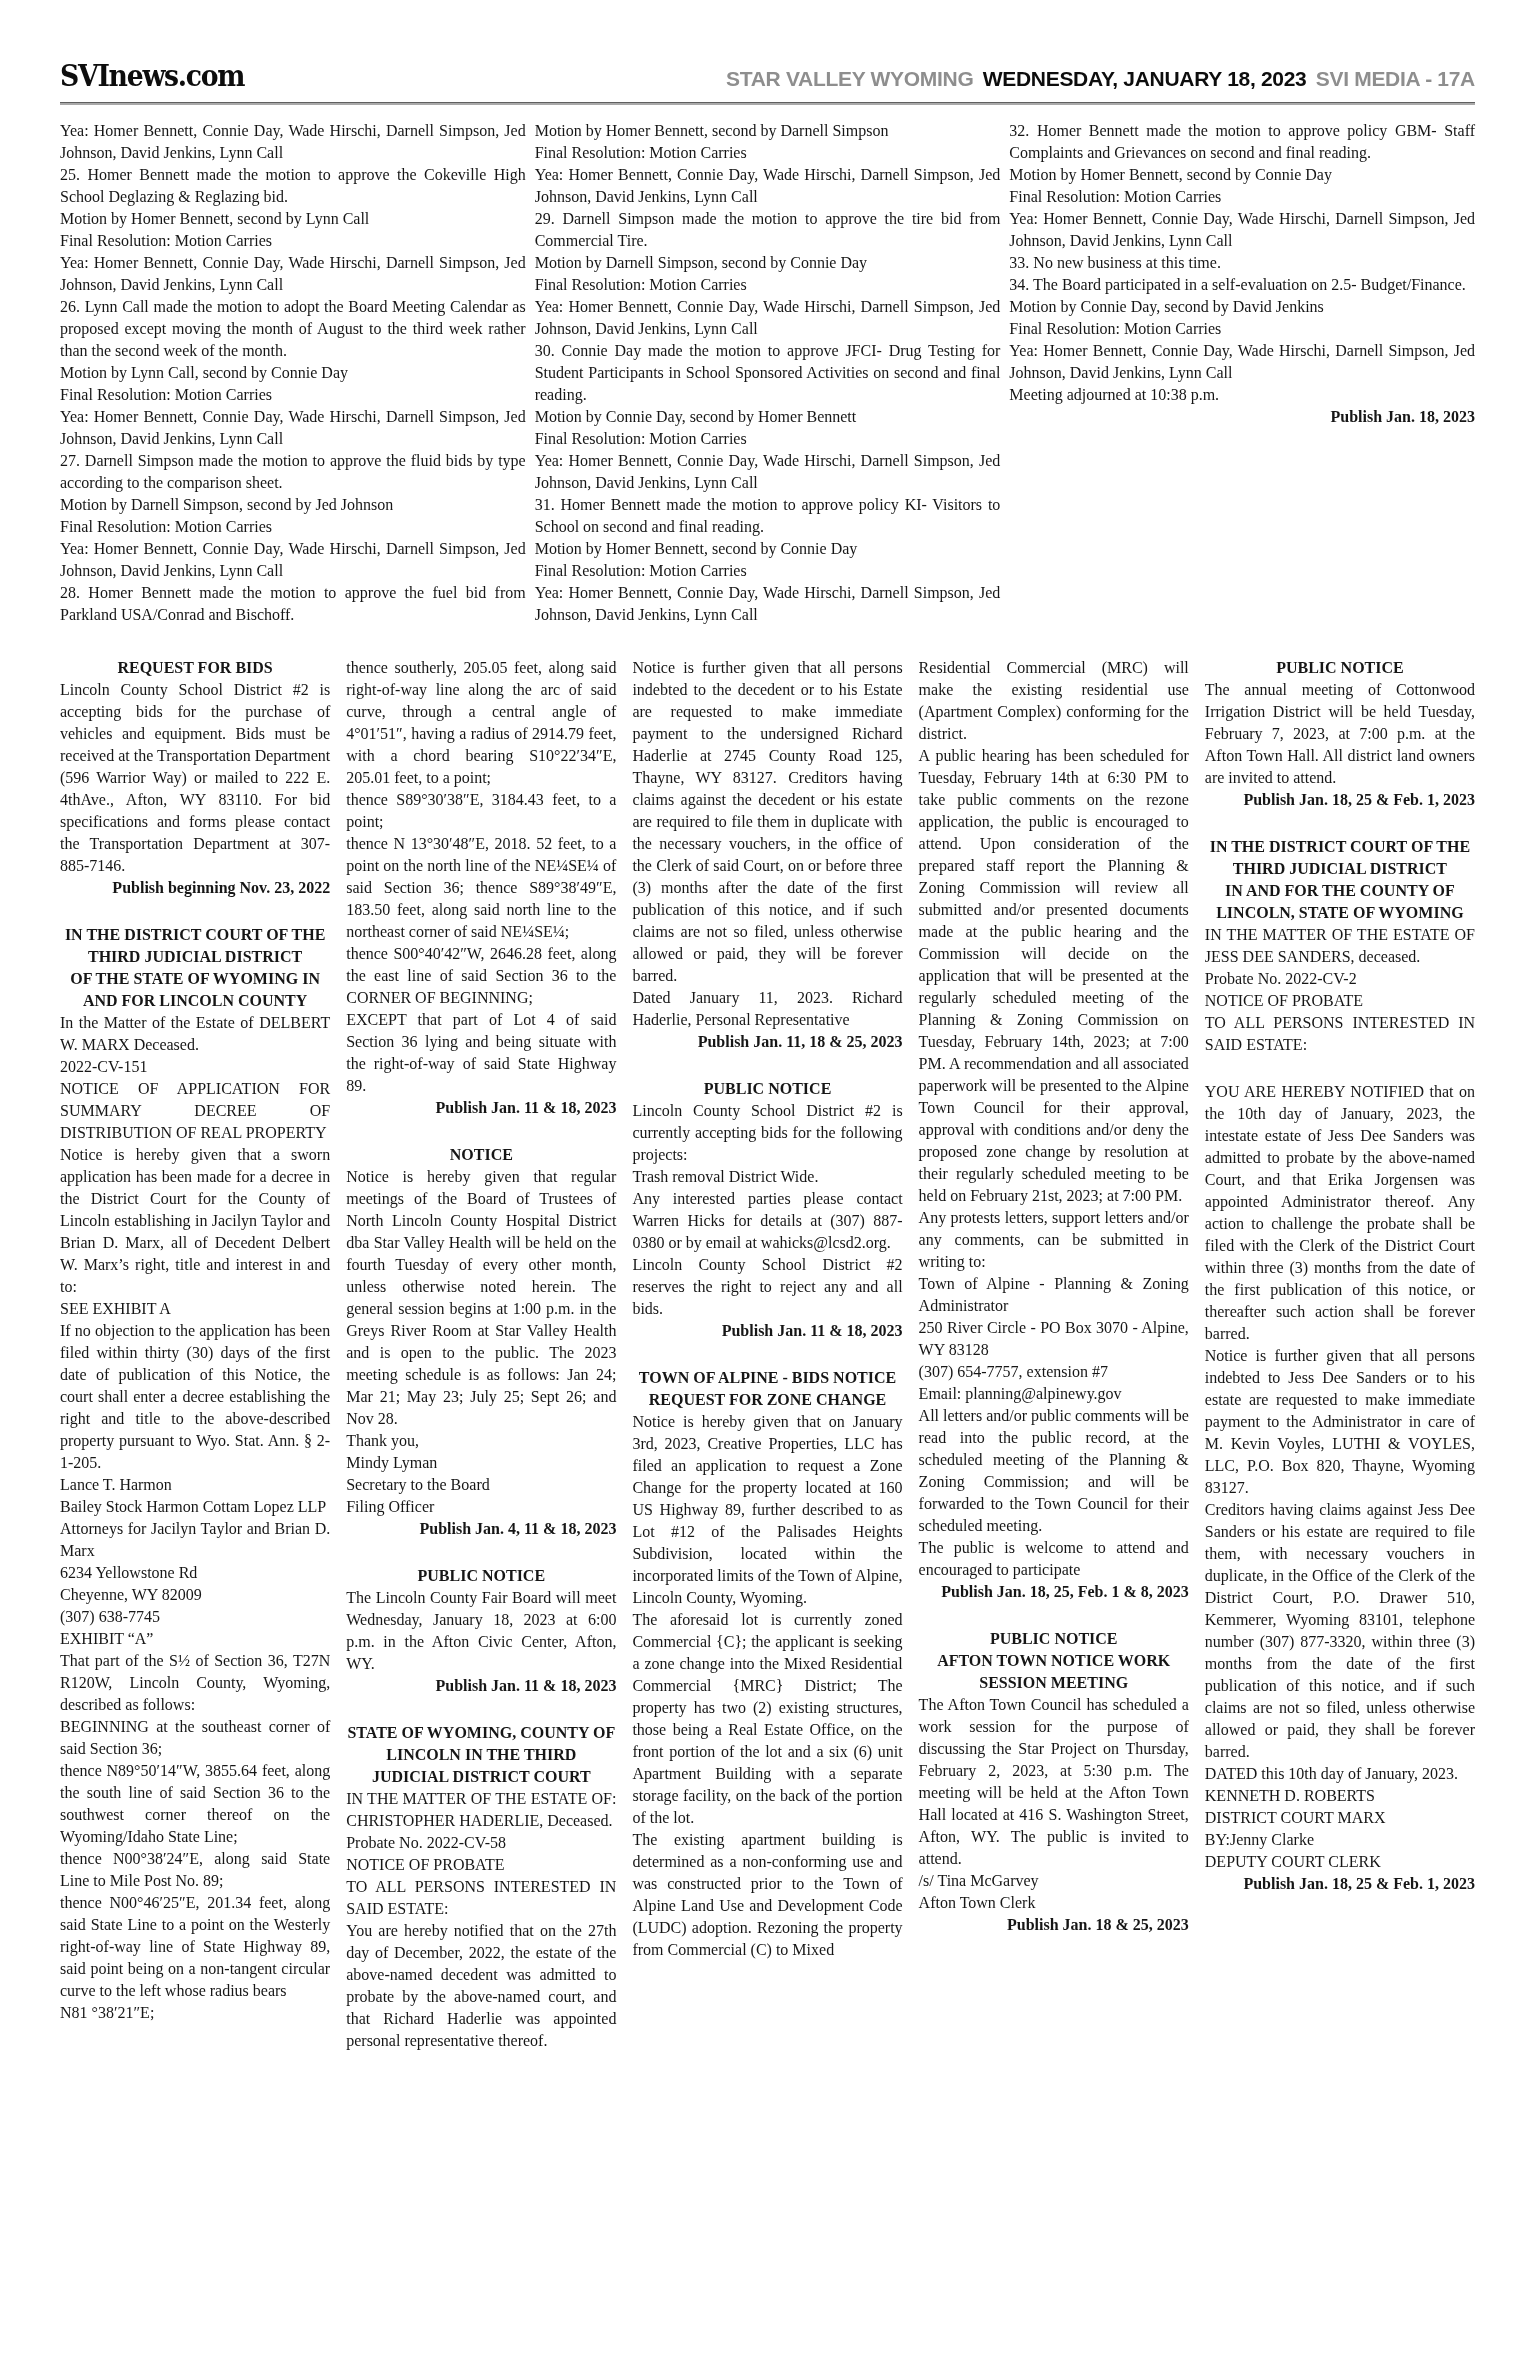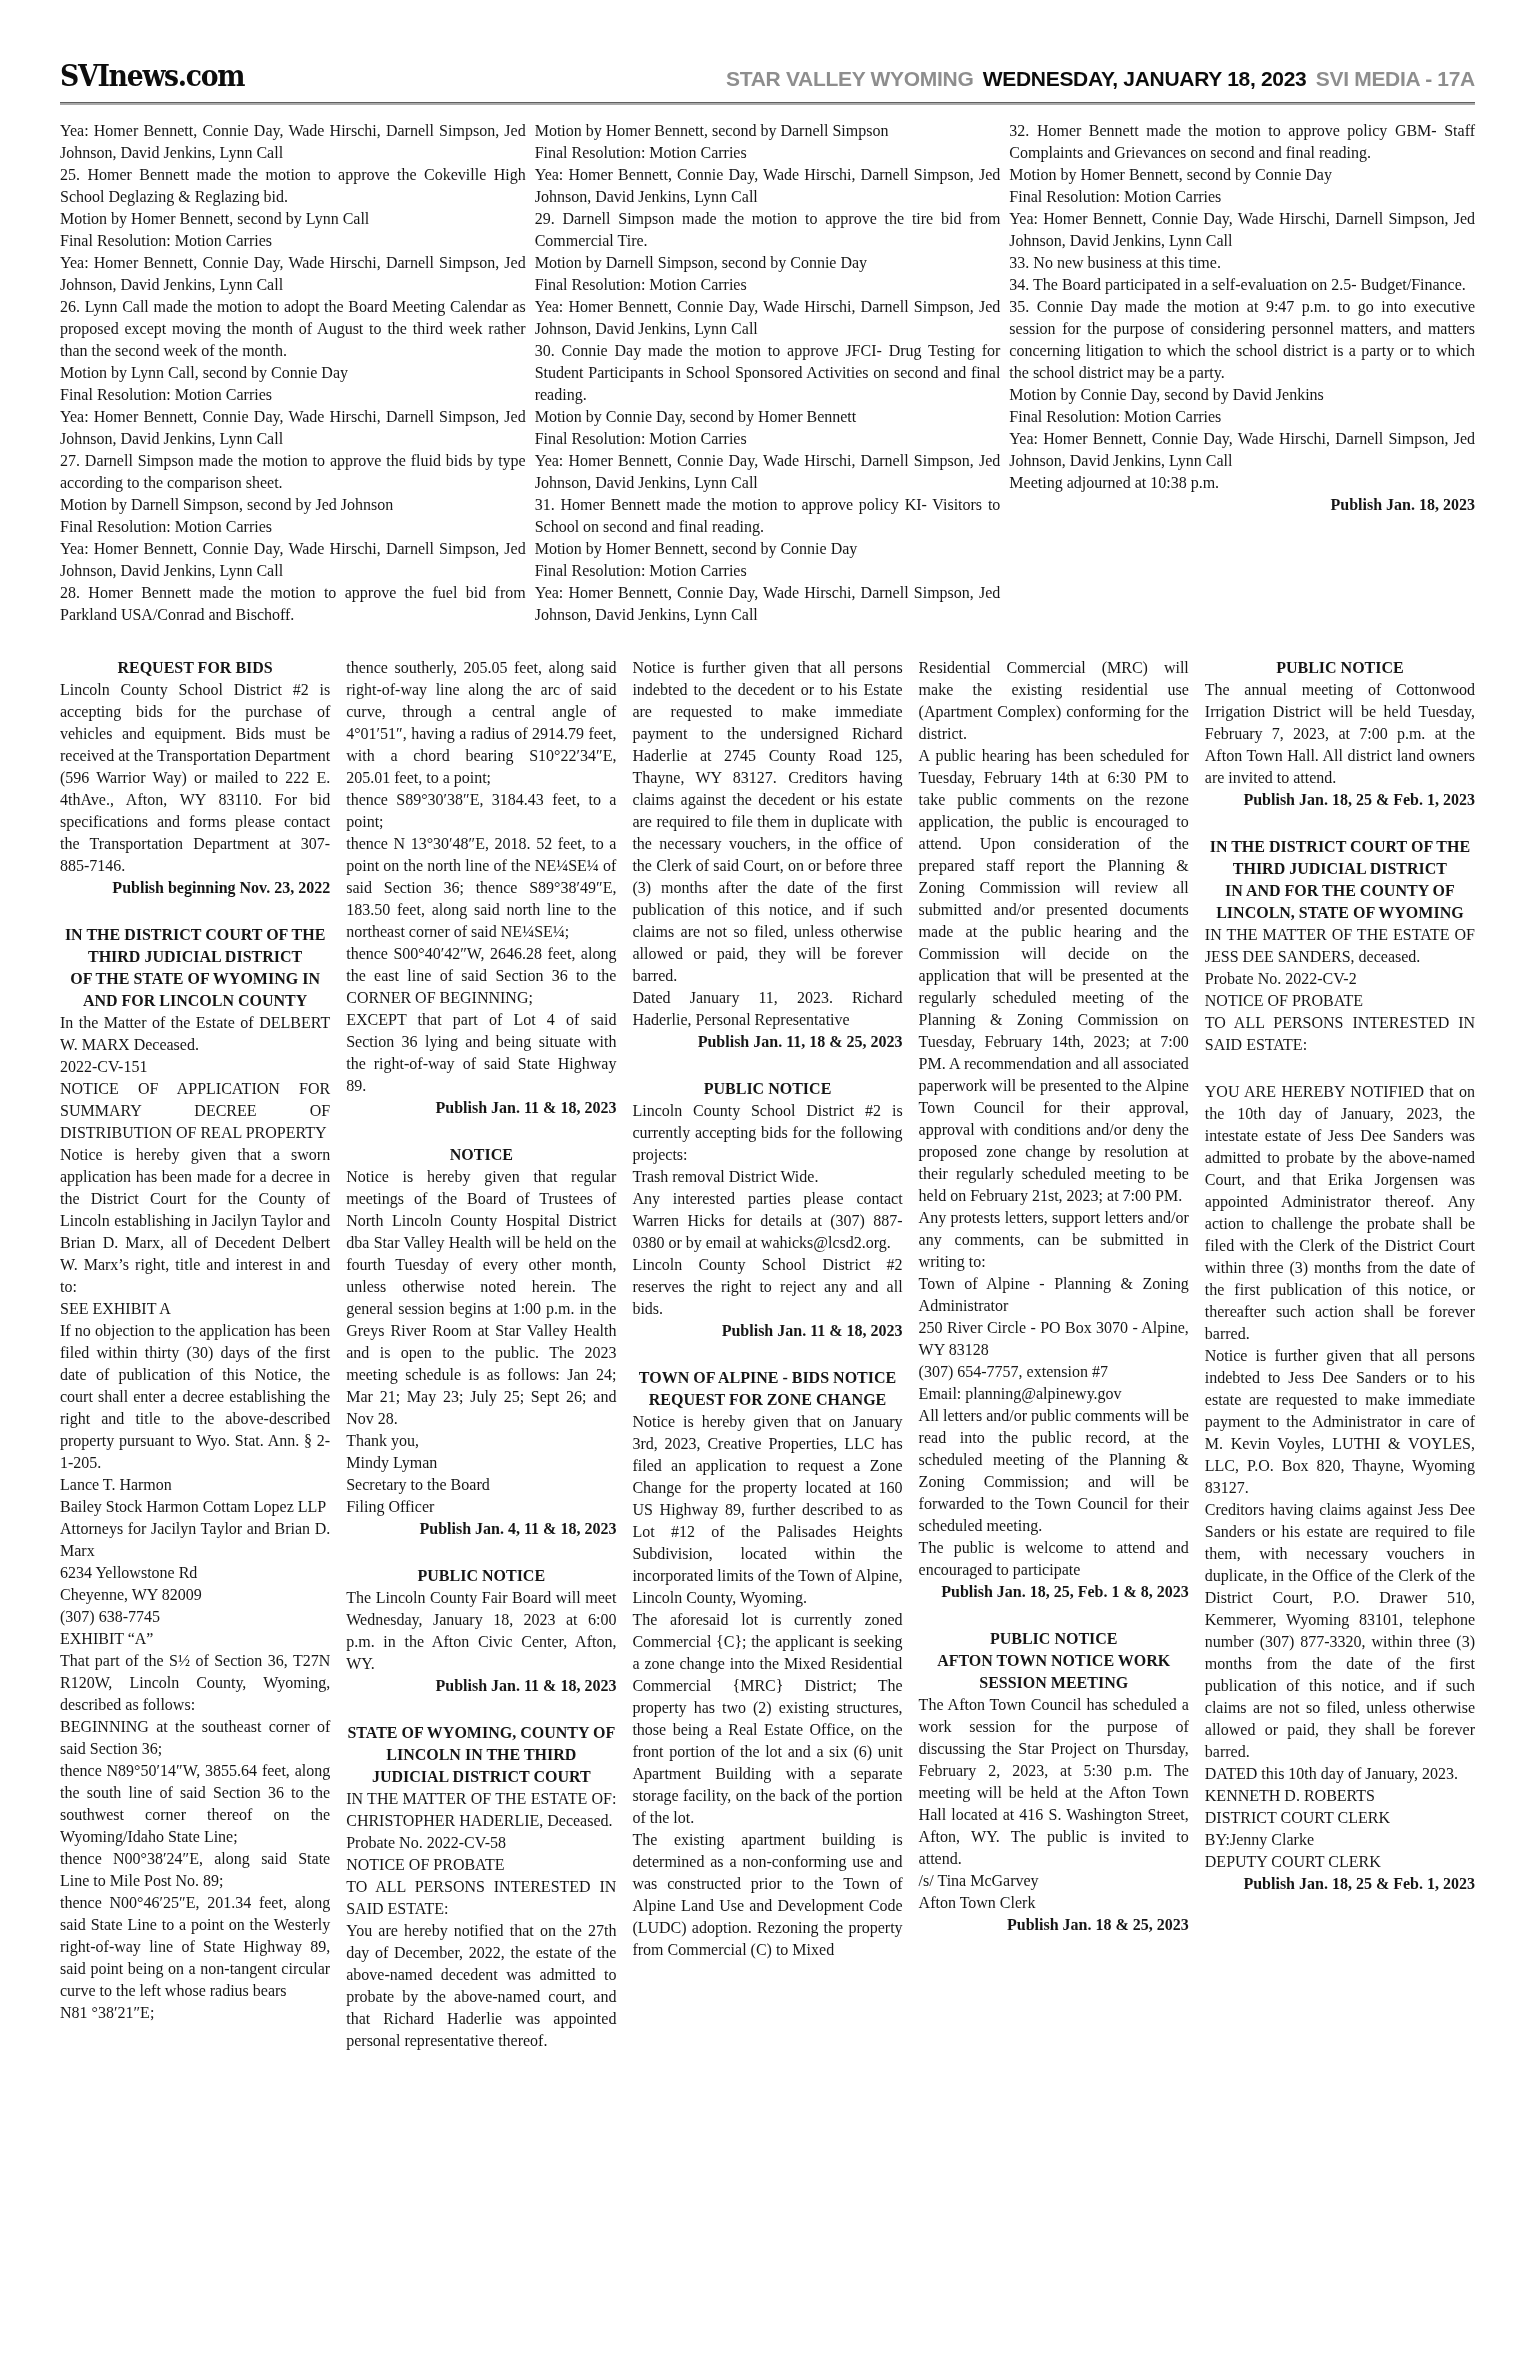--- a/index.html
+++ b/index.html
@@ -71,21 +71,20 @@
         <div class="blk b-p">Final Resolution: Motion Carries</div>
         <div class="blk b-p">Yea: Homer Bennett, Connie Day, Wade Hirschi, Darnell Simpson, Jed Johnson, David Jenkins, Lynn  Call</div>
       </div>
       <div class="col">
         <div class="blk b-p">32. Homer Bennett made the motion to approve policy GBM- Staff Complaints and Grievances on second  and final reading.</div>
         <div class="blk b-p">Motion by Homer Bennett, second by Connie Day</div>
         <div class="blk b-p">Final Resolution: Motion Carries</div>
         <div class="blk b-p">Yea: Homer Bennett, Connie Day, Wade Hirschi, Darnell Simpson, Jed Johnson, David Jenkins, Lynn  Call</div>
         <div class="blk b-p">33. No new business at this time.</div>
         <div class="blk b-p">34. The Board participated in a self-evaluation on 2.5- Budget/Finance.</div>
-        <div class="blk b-p">35. Connie Day made the motion at 9:47 p.m. to go into executive session for the purpose of considering  personnel matters, and matters concerning litigation to which the school district is a party or to which the  school district may be a party.</div>
         <div class="blk b-p">Motion by Connie Day, second by David Jenkins</div>
         <div class="blk b-p">Final Resolution: Motion Carries</div>
         <div class="blk b-p">Yea: Homer Bennett, Connie Day, Wade Hirschi, Darnell Simpson, Jed Johnson, David Jenkins, Lynn  Call</div>
         <div class="blk b-p">Meeting adjourned at 10:38 p.m.</div>
         <div class="blk b-pr">Publish Jan. 18, 2023</div>
       </div>
     </div>
 
   <div class="columns bottom">
       <div class="col">
@@ -189,20 +188,20 @@
         <div class="blk b-p">IN THE MATTER OF THE ESTATE OF JESS DEE SANDERS, deceased.</div>
         <div class="blk b-p">Probate No. 2022-CV-2</div>
         <div class="blk b-p">NOTICE OF PROBATE</div>
         <div class="blk b-p">TO ALL PERSONS INTERESTED IN SAID ESTATE:</div>
         <div class="blk b-gap"></div>
         <div class="blk b-p">YOU ARE HEREBY NOTIFIED that on the 10th day of January, 2023, the intestate estate of Jess Dee Sanders was admitted to probate by the above-named Court, and that Erika Jorgensen was appointed Administrator thereof.  Any action to challenge the probate shall be filed with the Clerk of the District Court within three (3) months from the date of the first publication of this notice, or thereafter such action shall be forever barred.</div>
         <div class="blk b-p">Notice is further given that all persons indebted to Jess Dee Sanders or to his estate are requested to make immediate payment to the Administrator in care of M. Kevin Voyles, LUTHI &amp; VOYLES, LLC, P.O. Box 820, Thayne, Wyoming 83127.</div>
         <div class="blk b-p">Creditors having claims against Jess Dee Sanders or his estate are required to file them, with necessary vouchers in duplicate, in the Office of the Clerk of the District Court, P.O. Drawer 510, Kemmerer, Wyoming 83101, telephone number (307) 877-3320, within three (3) months from the date of the first publication of this notice, and if such claims are not so filed, unless otherwise allowed or paid, they shall be forever barred.</div>
         <div class="blk b-p">DATED this 10th day of January, 2023.</div>
         <div class="blk b-p">KENNETH D. ROBERTS</div>
-        <div class="blk b-p">DISTRICT COURT CLERK</div>
+        <div class="blk b-p">DISTRICT COURT MARX</div>
         <div class="blk b-p">BY:Jenny Clarke</div>
         <div class="blk b-p">DEPUTY COURT CLERK</div>
         <div class="blk b-pr">Publish Jan. 18, 25 &amp; Feb. 1, 2023</div>
       </div>
     </div>
 </div>
 
 
 </body></html>

